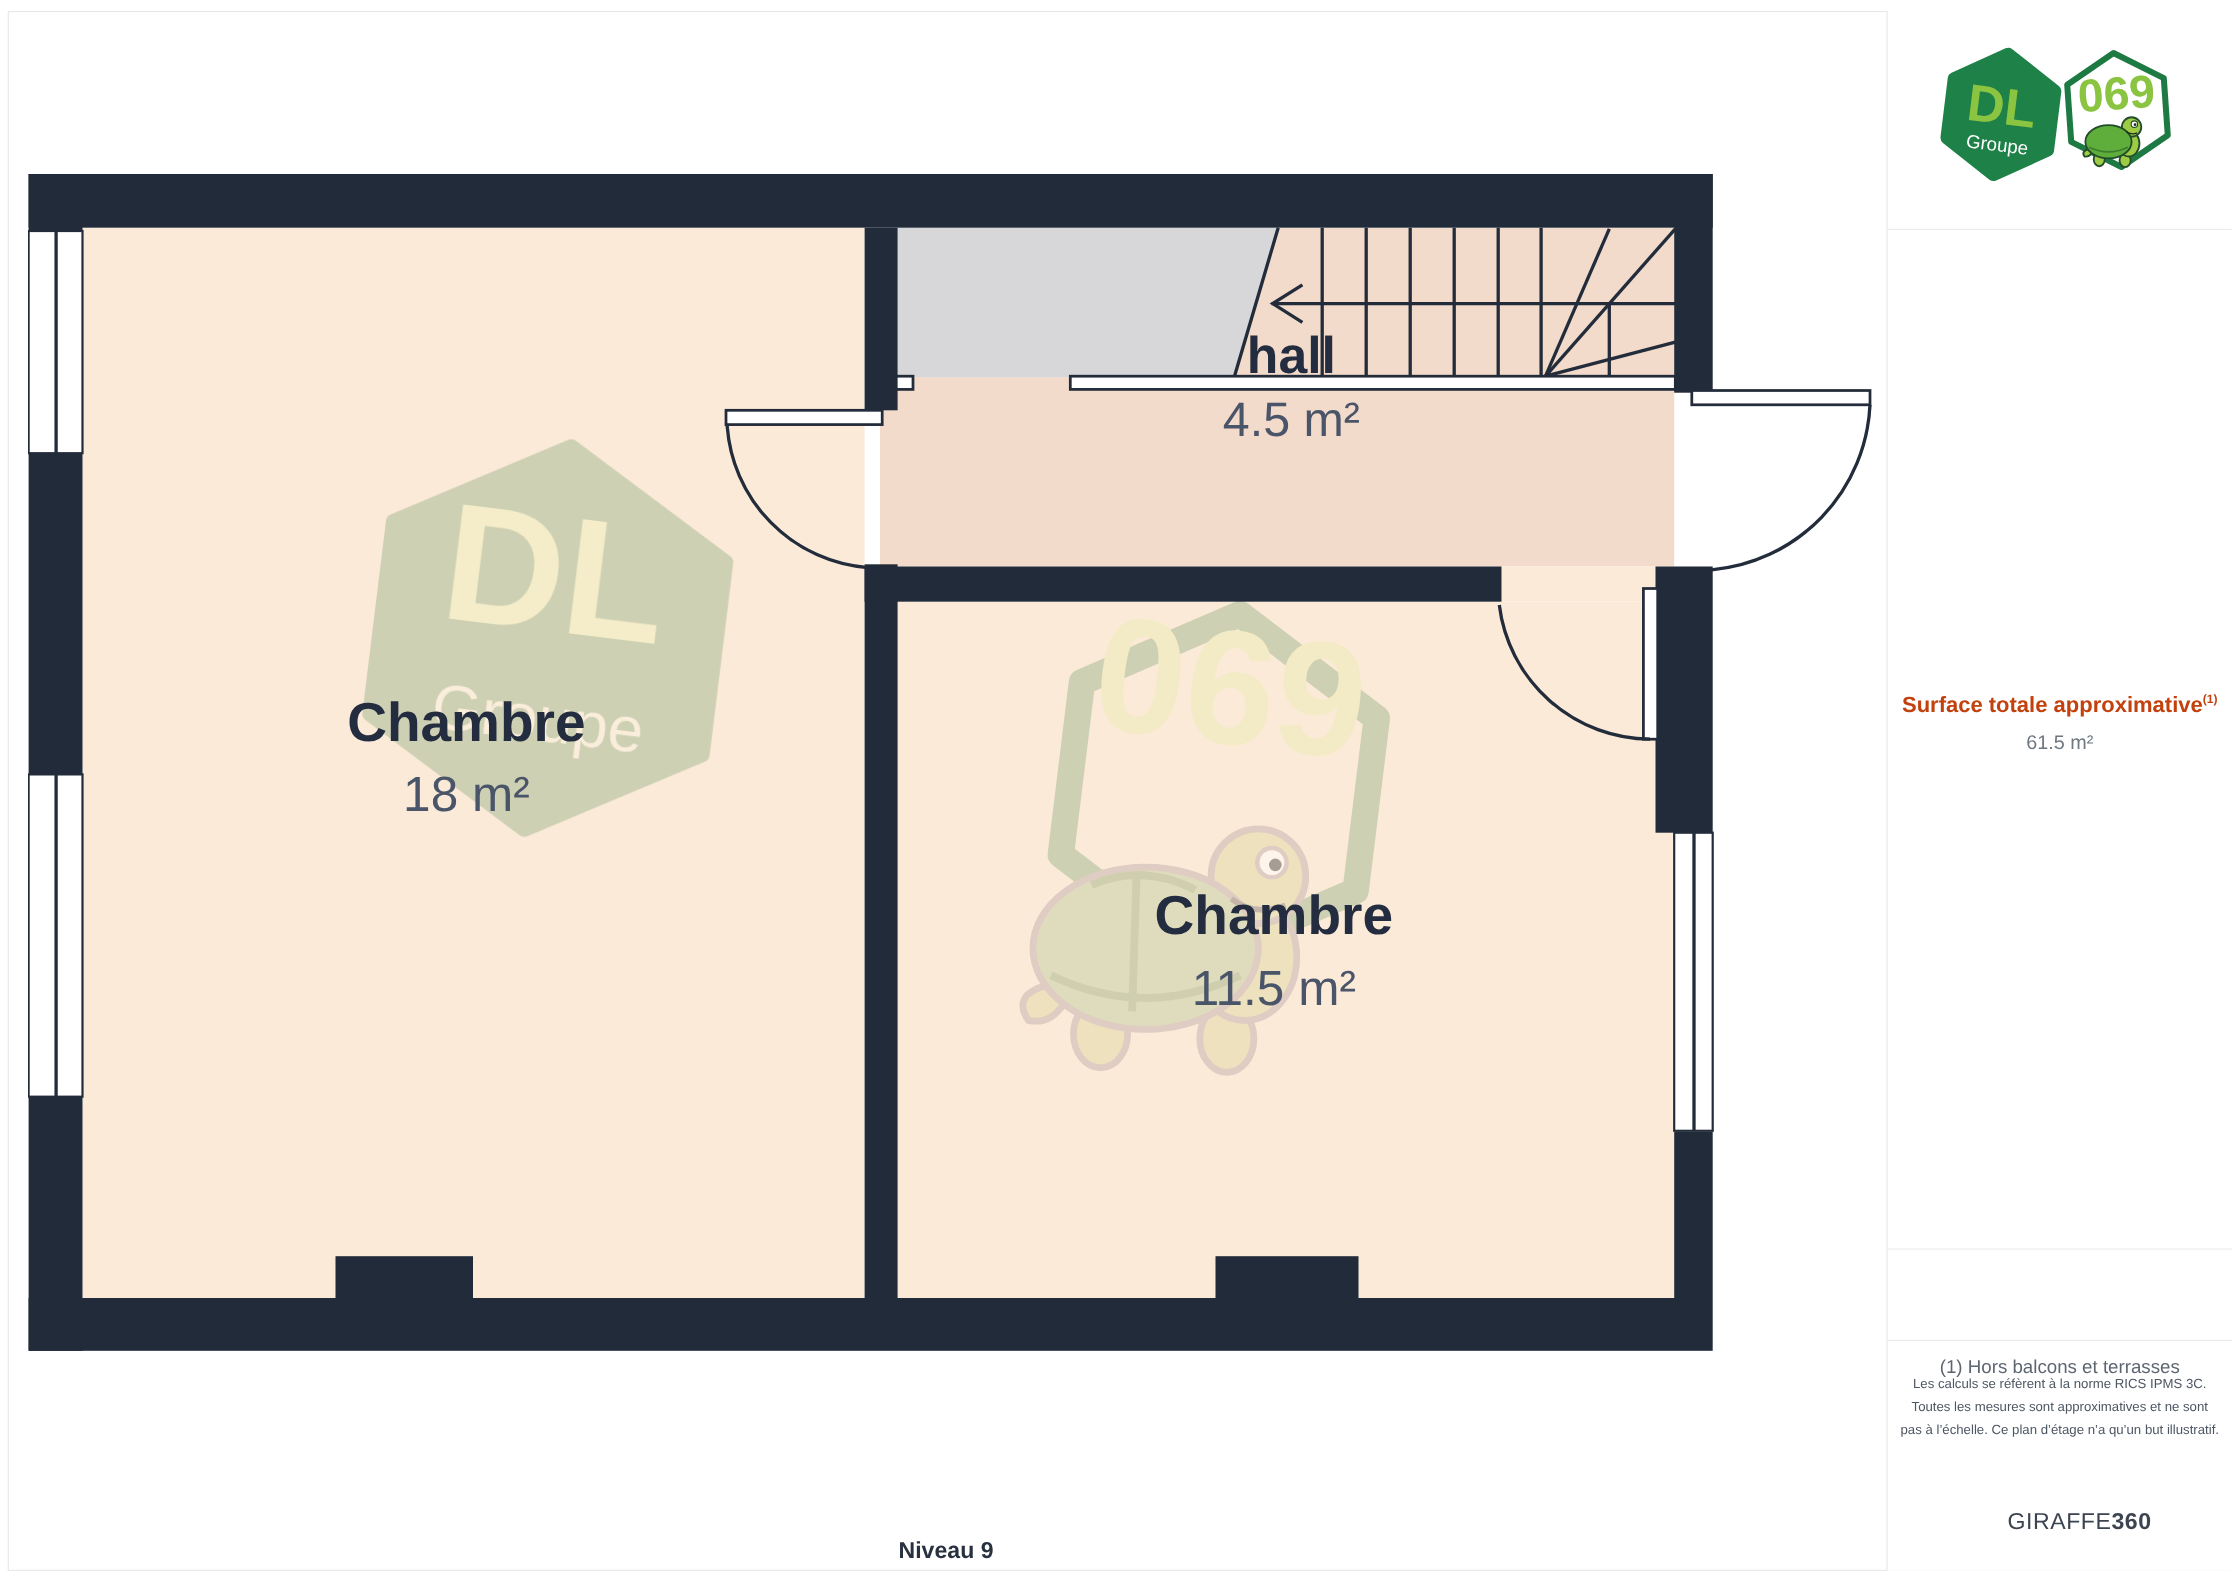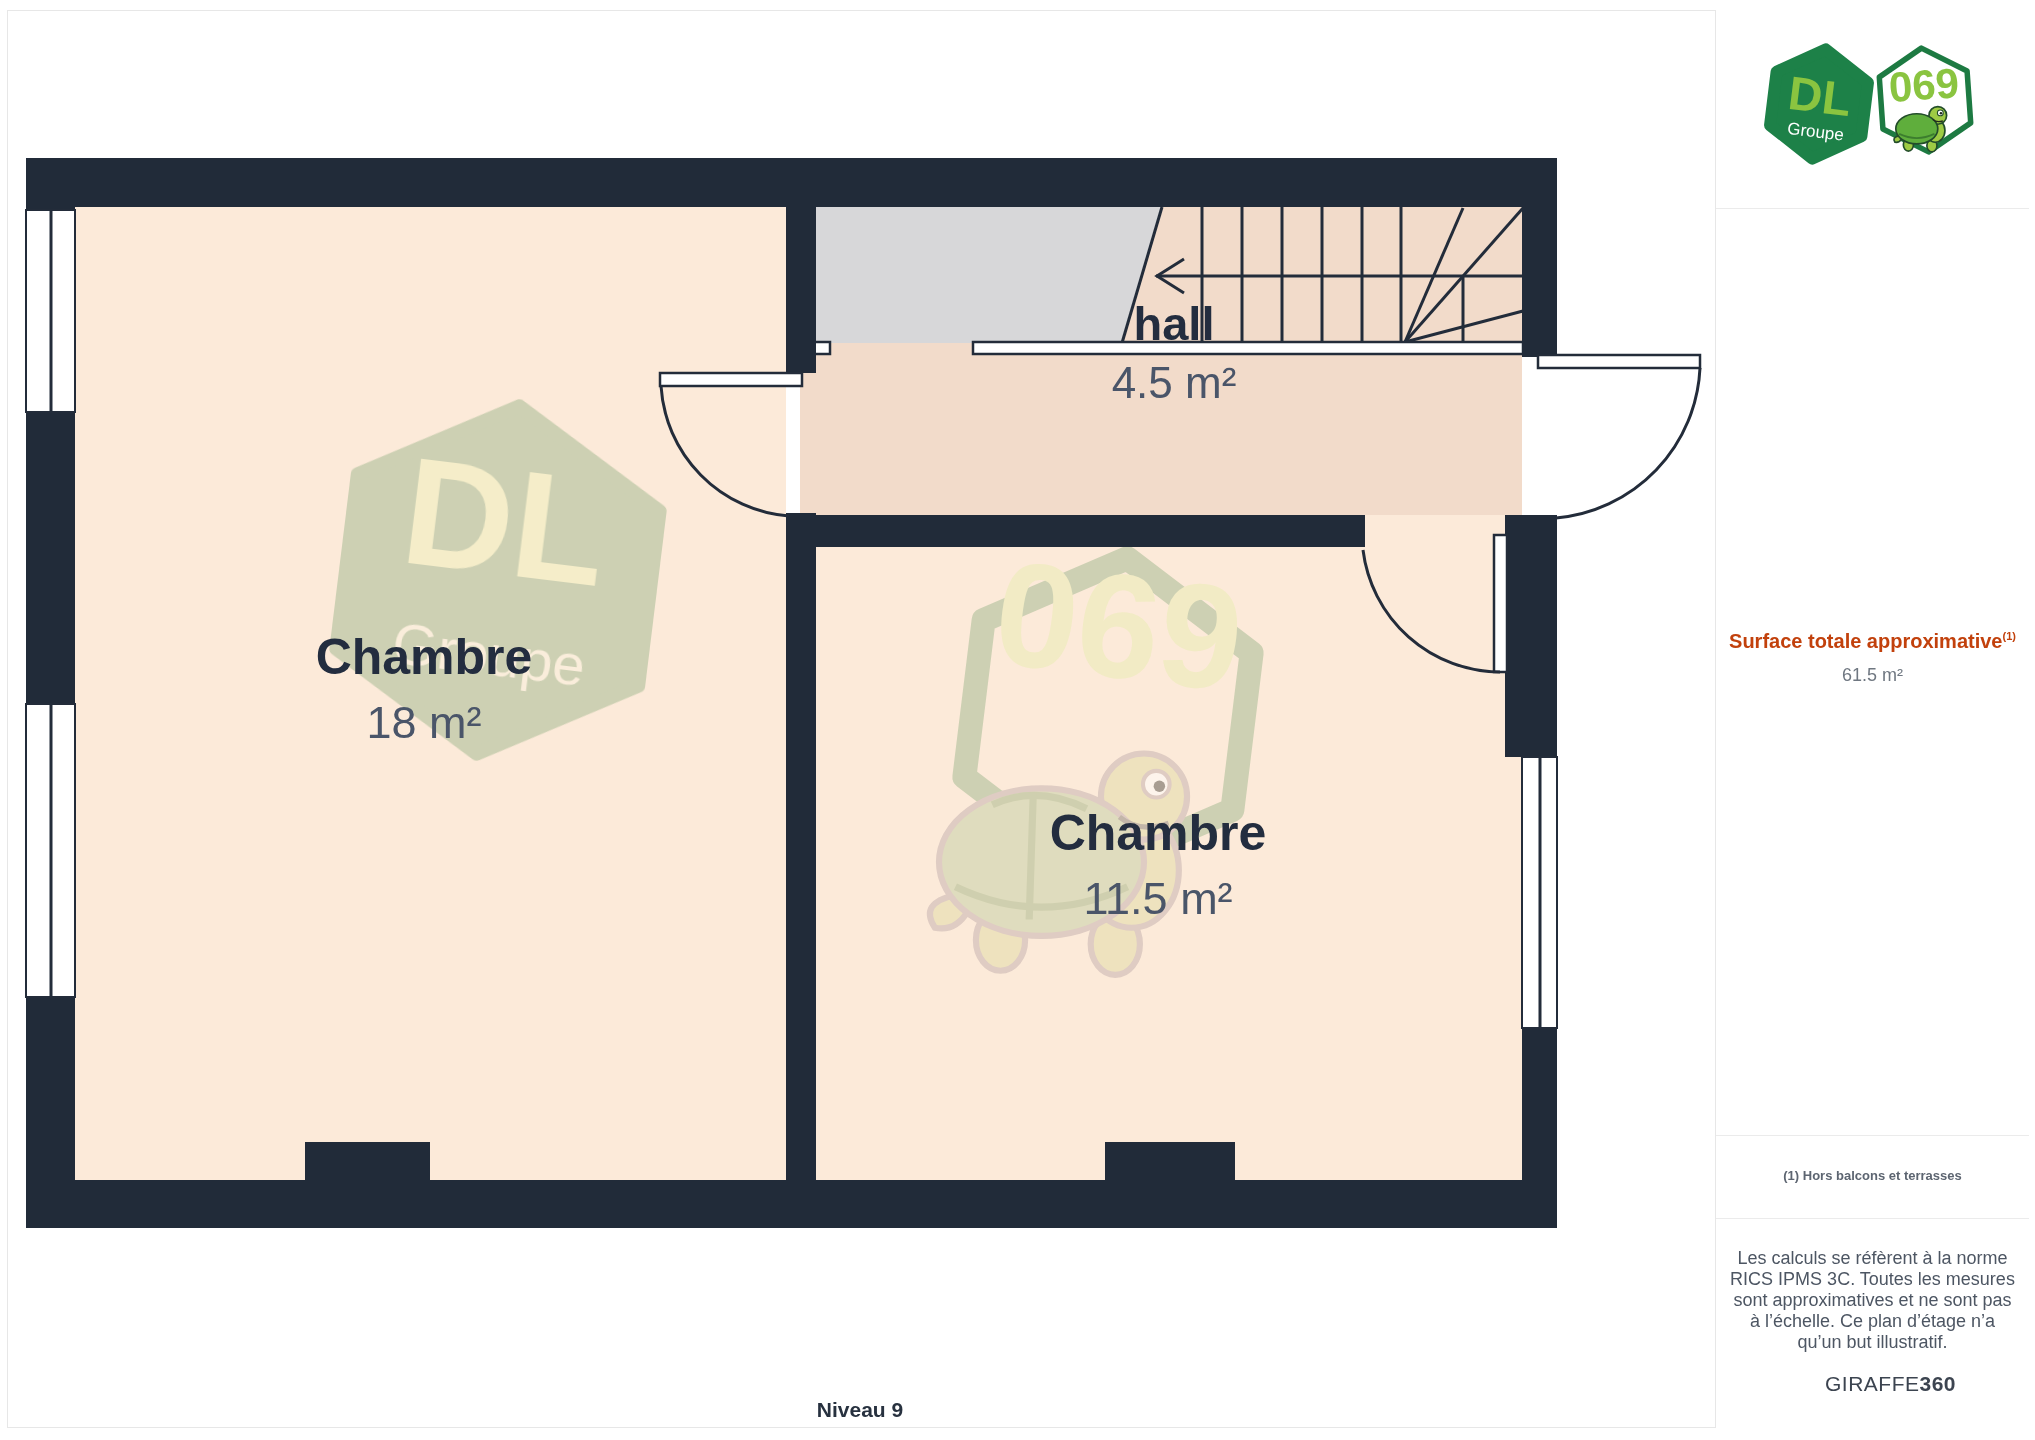--- a/index.html
+++ b/index.html
@@ -21,24 +21,24 @@
   .sidebar{position:absolute;left:1715px;top:10px;width:314px;height:1418px;
            border-left:1px solid #e7e7e7;box-sizing:border-box;background:#fff;}
   .logo-box{position:absolute;left:0;top:0;width:100%;height:198px;}
   .logo-svg{position:absolute;left:50%;top:32px;transform:translateX(-50%);}
   .sb-divider{position:absolute;left:0;width:100%;height:0;border-top:1px solid #ebebeb;}
   .div-logo{top:198px;} .div-a{top:1125px;} .div-b{top:1208px;}
   .surface-block{position:absolute;left:0;top:620px;width:100%;text-align:center;}
   .surface-label{font-size:20px;font-weight:700;color:#c2410c;}
   .surface-label sup{font-size:11px;font-weight:700;}
   .surface-value{margin-top:12px;font-size:18px;color:#6f7781;}
-  .footnote{position:absolute;left:0;top:1158px;width:100%;text-align:center;
-            font-size:13px;color:#5d6571;font-weight:bold;}
+  .footnote{position:absolute;left:0;top:1223px;width:100%;text-align:center;
+            font-size:17px;color:#5d6571;}
   .disclaimer{position:absolute;left:50%;top:1238px;width:292px;transform:translateX(-50%);
-              text-align:center;font-size:18px;line-height:21px;color:#4d5663;}
+              text-align:center;font-size:12px;line-height:21px;color:#4d5663;}
   .giraffe{position:absolute;left:18px;top:1362px;width:100%;text-align:center;
            font-size:21px;color:#3c4450;letter-spacing:.5px;}
   .giraffe b{font-weight:700;}
   svg text{font-family:"Liberation Sans","DejaVu Sans",sans-serif;}
   .wm-letter{font-weight:700;}
 </style>
 </head>
 <body>
 
 <div class="screen">

